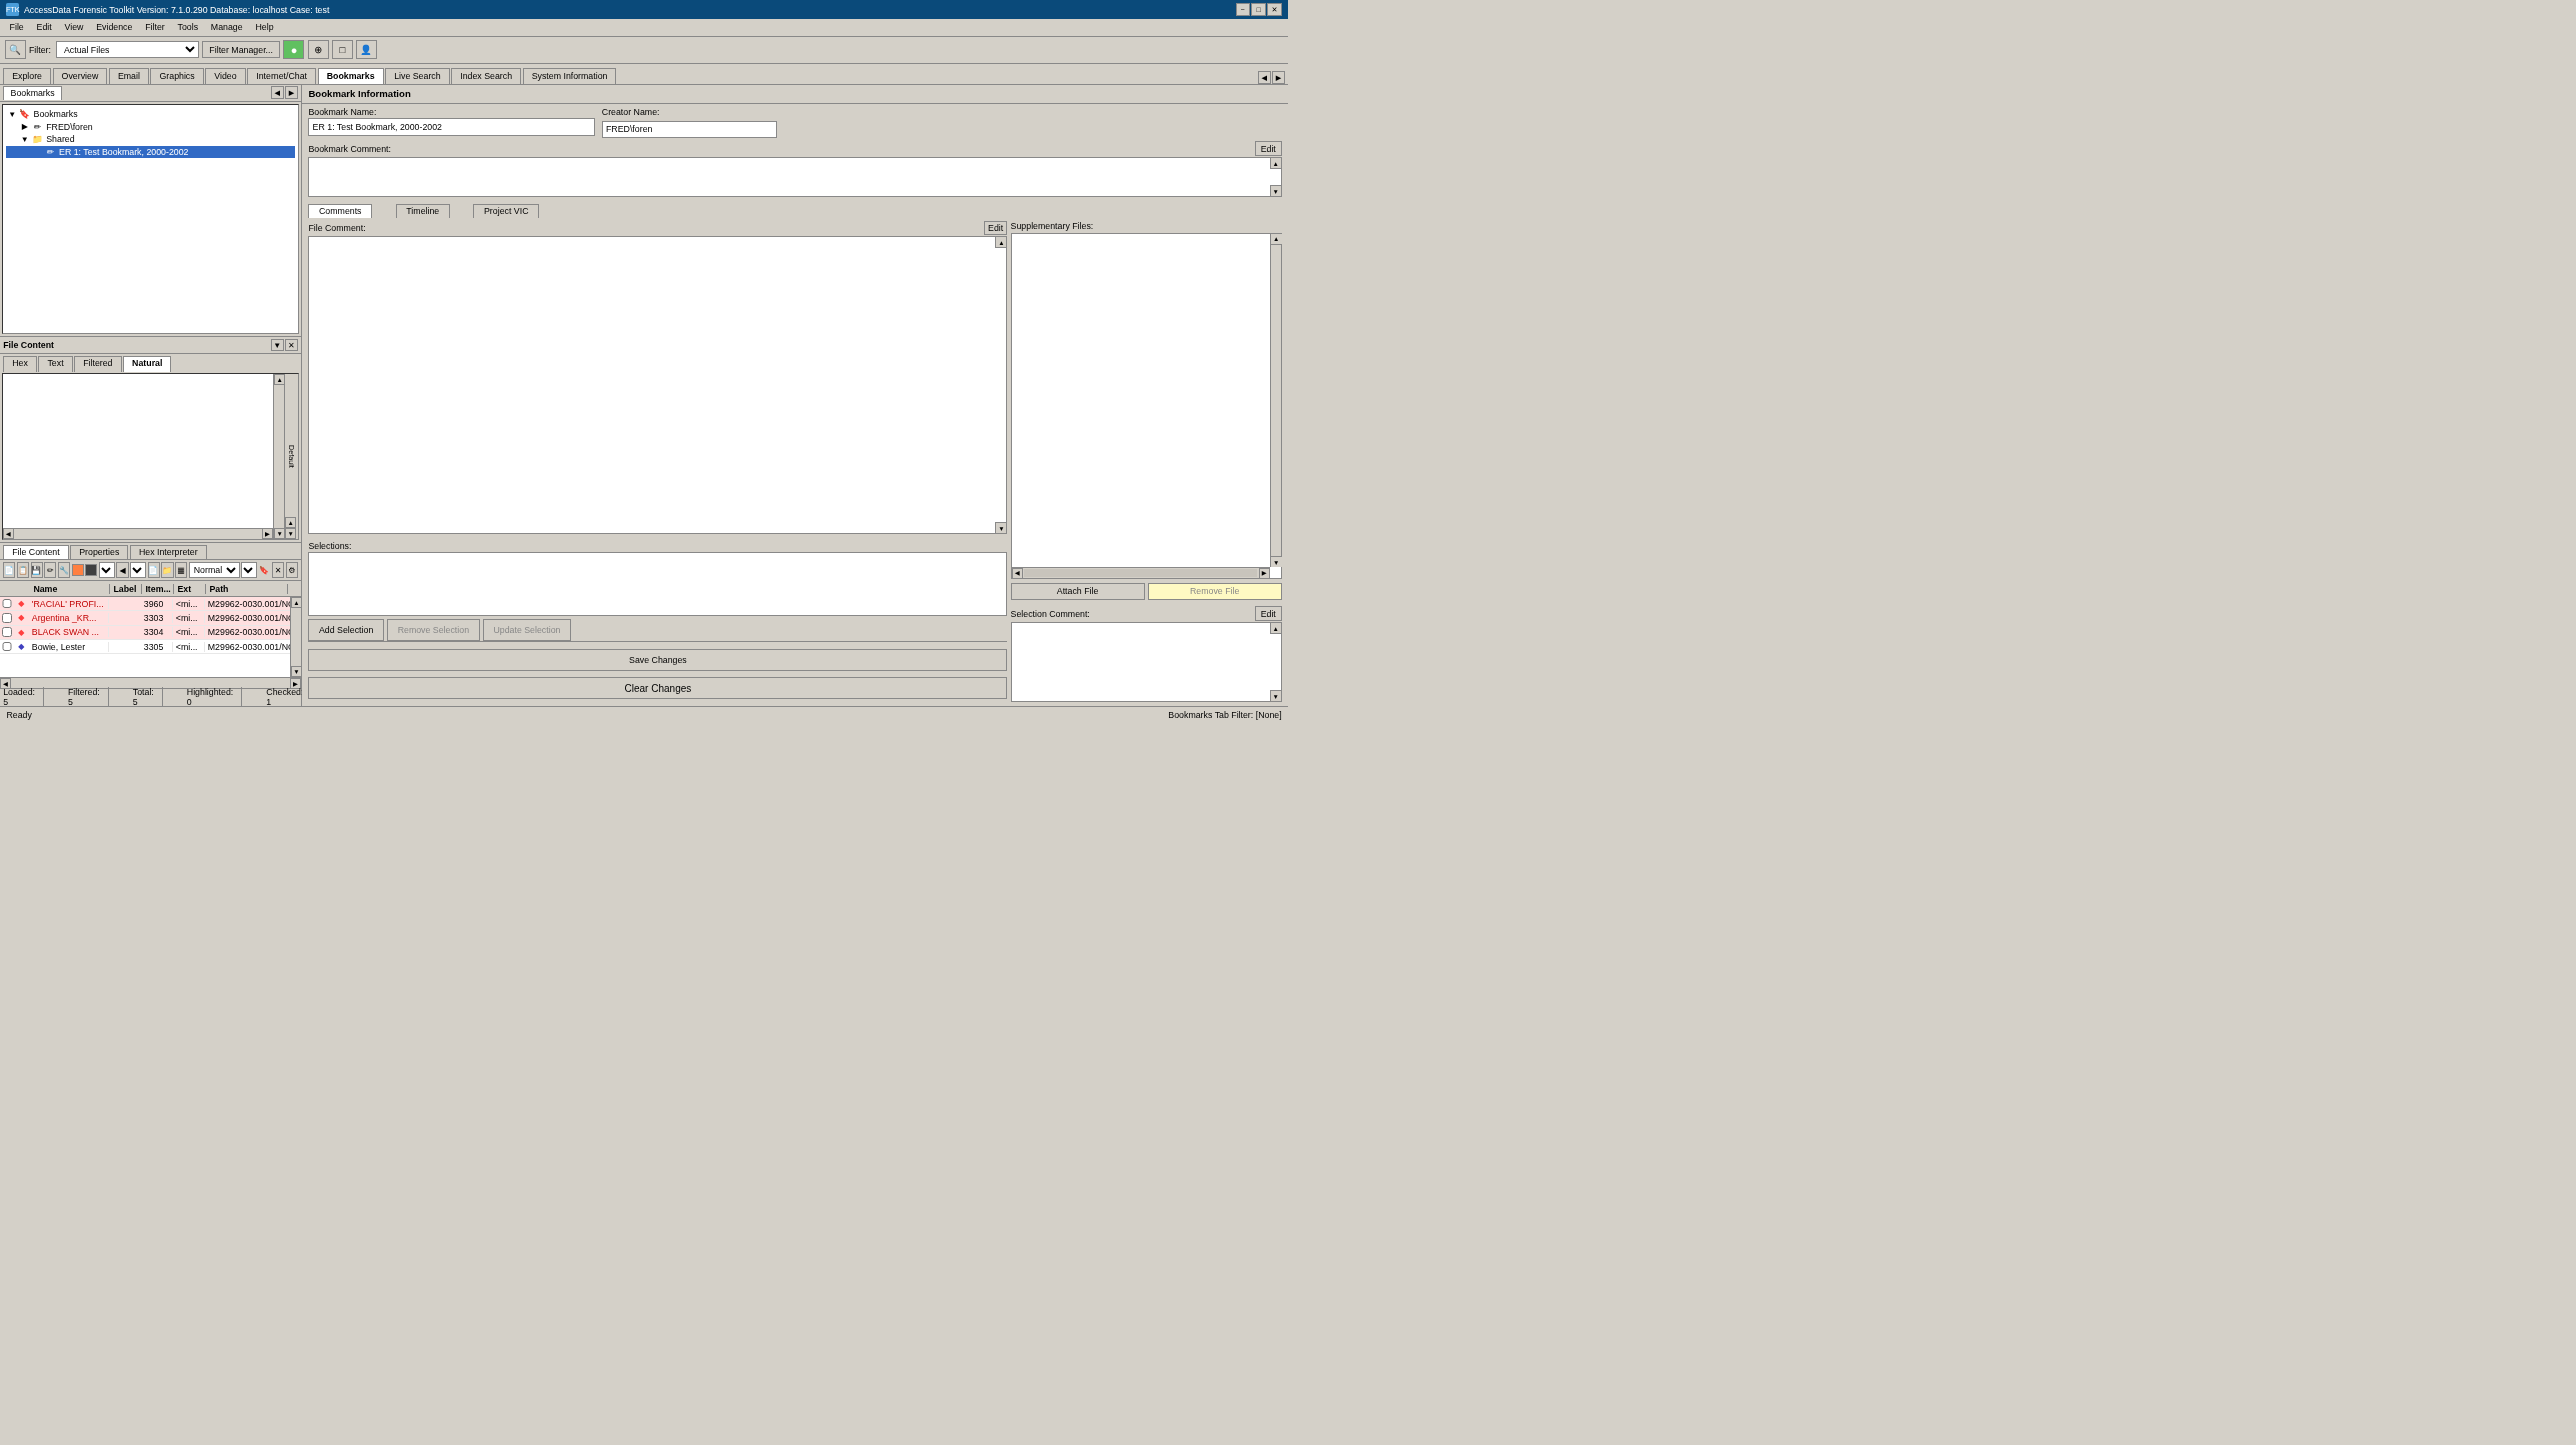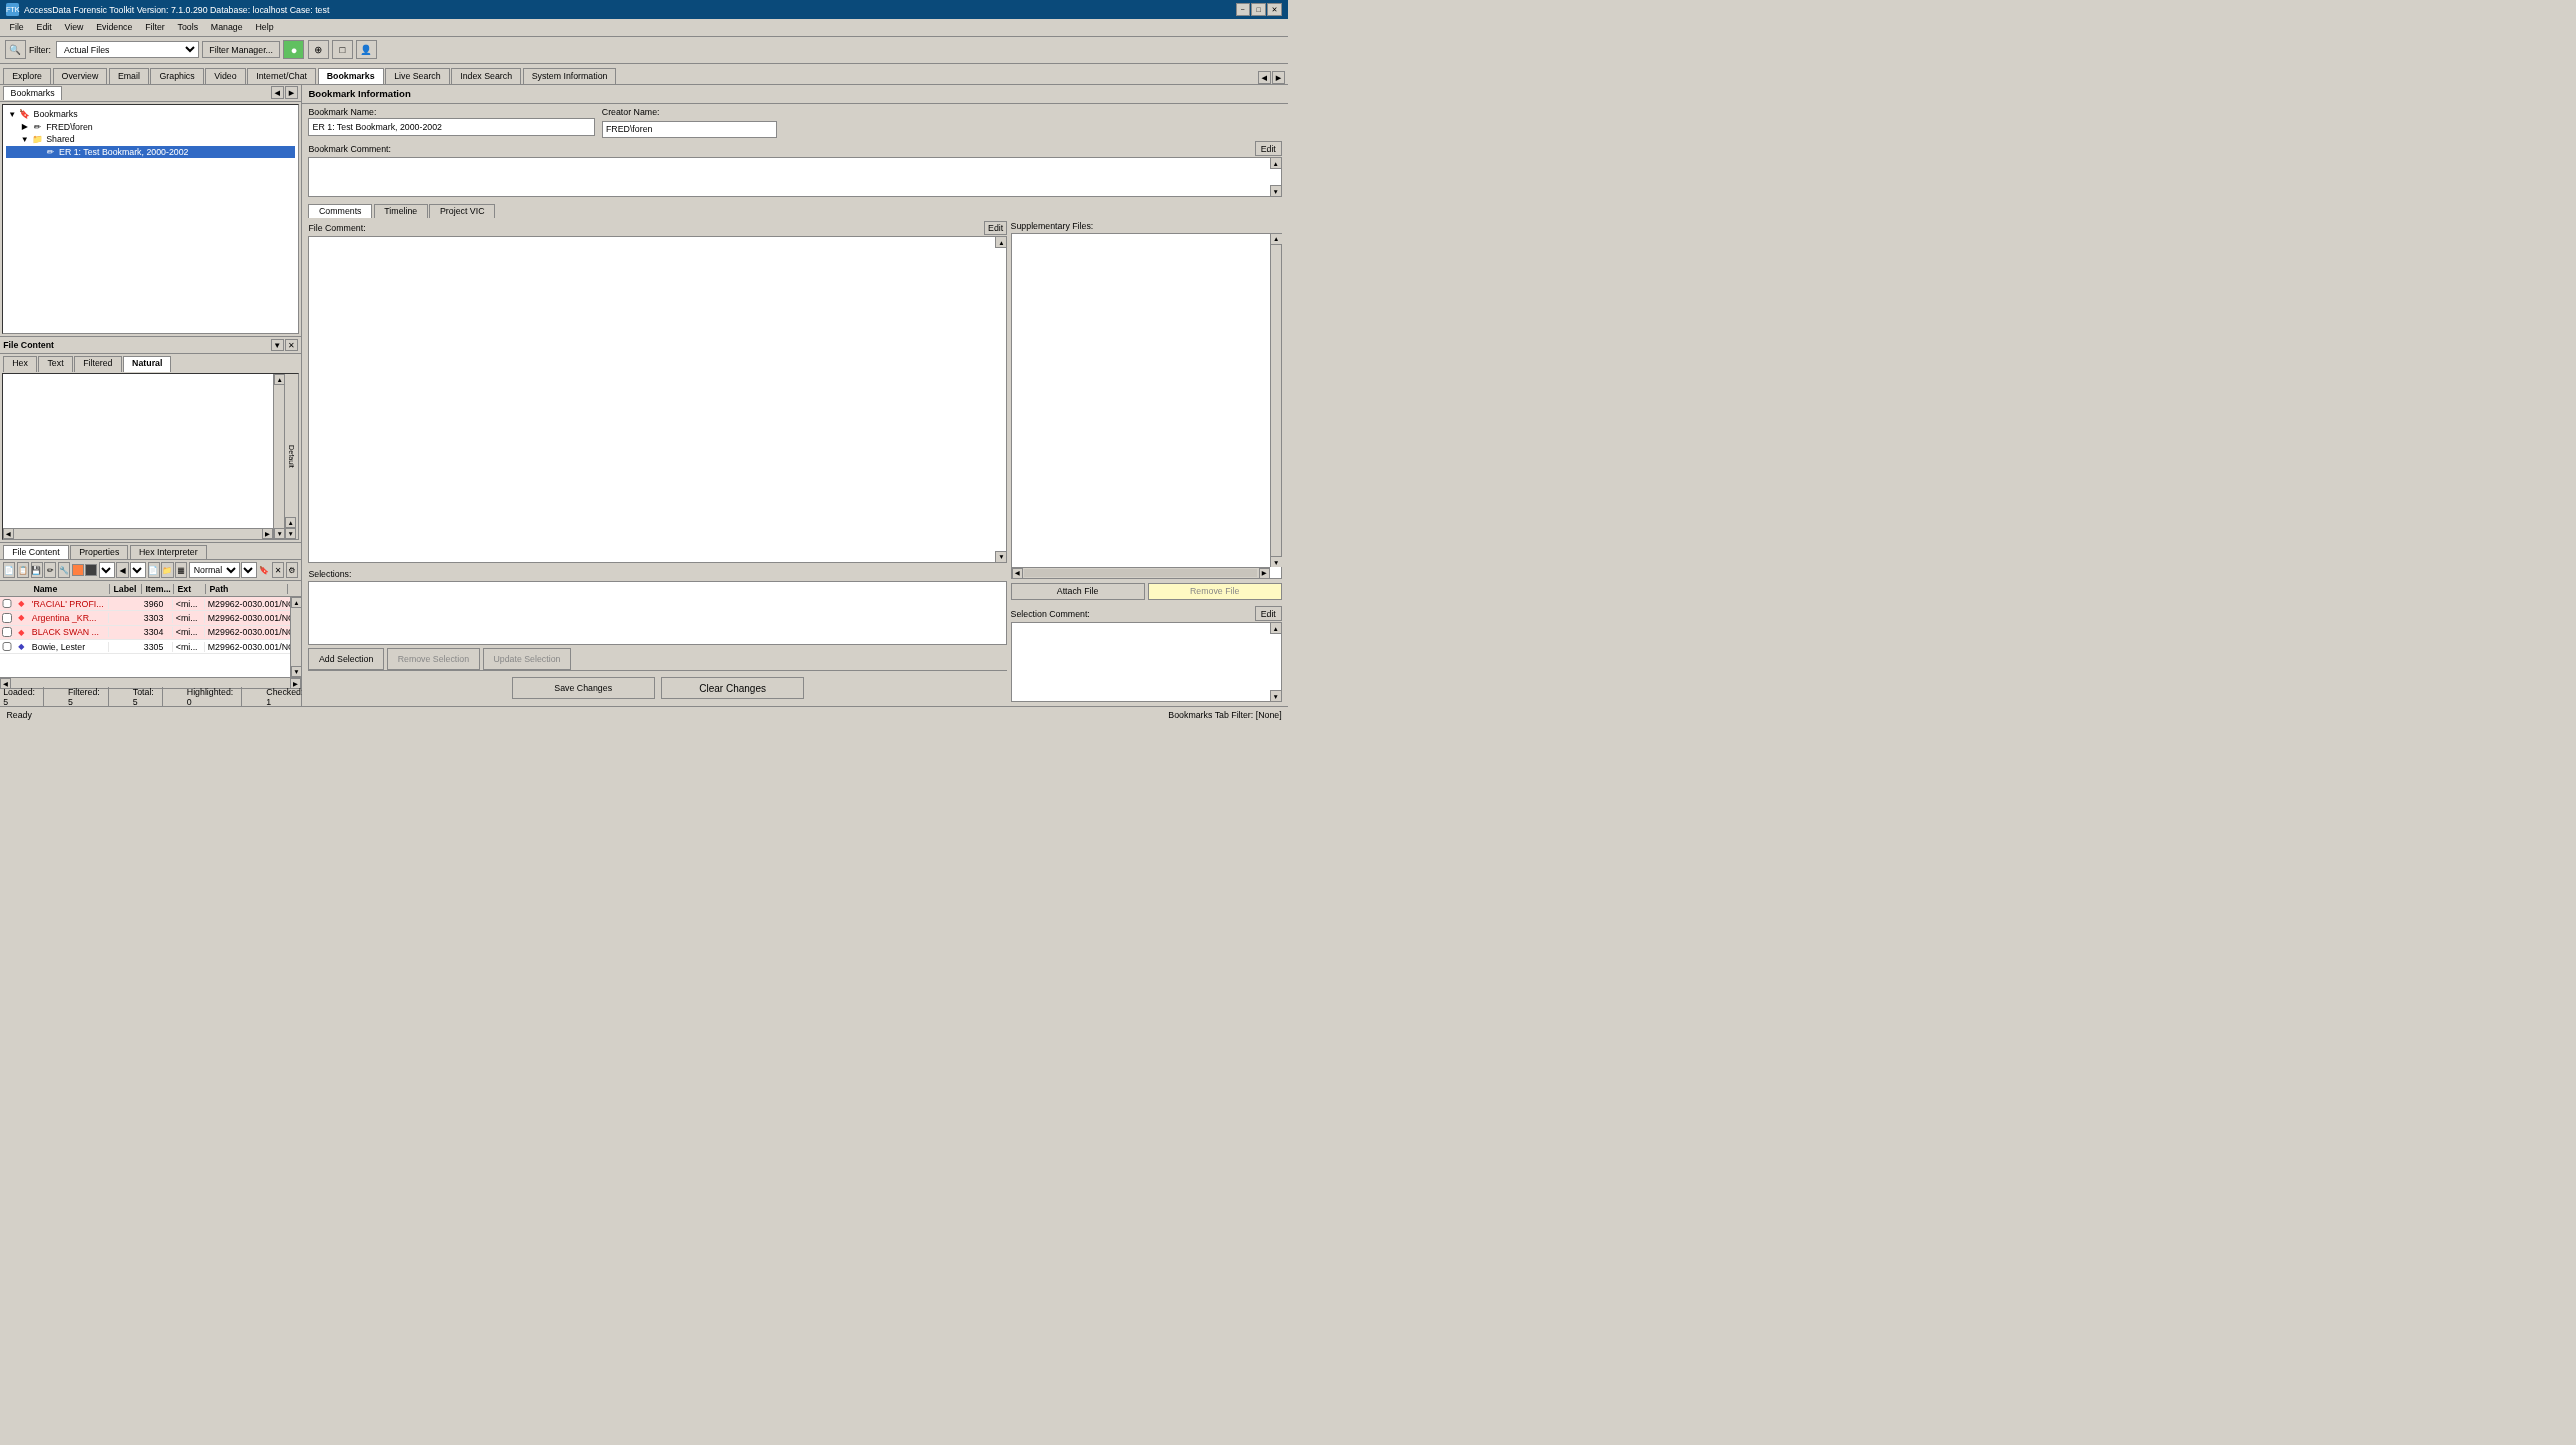--- a/index.html
+++ b/index.html
@@ -93,21 +93,21 @@
     #bookmark-info-header { padding: 3.2px 6.4px; background: #d4d0c8; font-size: 9.6px; font-weight: bold; border-bottom: 0.8px solid #888; height: 19px; display: flex; align-items: center; }
     
     #bookmark-fields { display: flex; gap: 6.4px; padding: 4.8px 6.4px; background: #d4d0c8; }
     .field-group { display: flex; flex-direction: column; gap: 1.6px; }
     .field-label { font-size: 8.8px; font-weight: normal; }
     .field-input { height: 17.5px; font-size: 8.8px; border: 0.8px solid #888; padding: 0 3.2px; background: white; }
     .field-input-wide { width: 287px; }
     .field-input-narrow { width: 175px; }
 
     
-    #right-inner-tabs { display: flex; padding: 3.2px 6.4px 0; background: #d4d0c8; height: 19px; }
+    #right-inner-tabs { display: flex; padding: 3.2px 6.4px 0; background: #d4d0c8; height: 19px; gap: 22px; }
     .right-tab { padding: 1.6px 9.6px; font-size: 8.8px; border: 0.8px solid #888; border-bottom: none; background: #d4d0c8; cursor: pointer; margin-right: 1.6px; }
     .right-tab.active { background: white; }
 
     
     #right-content { display: flex; flex: 1; gap: 3.2px; padding: 3.2px 6.4px; }
     #left-right-content { flex: 1; display: flex; flex-direction: column; }
     #right-right-content { width: 271px; display: flex; flex-direction: column; }
 
     #file-comment-section { display: flex; flex-direction: column; flex: 1; }
     .section-label-row { display: flex; align-items: center; justify-content: space-between; margin-bottom: 1.6px; }
@@ -462,21 +462,21 @@
         <div id="selections-section" style="margin-top:6.4px; display:flex; flex-direction:column;">
           <span class="selections-label" style="font-size:8.8px; margin-bottom:1.6px;">Selections:</span>
           <div id="selections-box" style="height:64px; background:white; border:0.8px solid #888;"></div>
           <div id="selections-buttons" style="display:flex; gap:3.2px; margin-top:3.2px; flex-wrap:wrap;">
             <button id="add-selection-btn" class="sel-btn" style="height:22px; font-size:8.8px; background:#d4d0c8; border:0.8px solid #888; padding:0 9.6px; cursor:pointer;">Add Selection</button>
             <button class="sel-btn disabled" style="height:22px; font-size:8.8px; background:#d4d0c8; border:0.8px solid #888; padding:0 9.6px; cursor:pointer; color:#888;">Remove Selection</button>
             <button class="sel-btn disabled" style="height:22px; font-size:8.8px; background:#d4d0c8; border:0.8px solid #888; padding:0 9.6px; cursor:pointer; color:#888;">Update Selection</button>
           </div>
         </div>
 
-        <div id="save-clear-row" style="display:flex; gap:6.4px; padding:6.4px 0 3.2px; margin-top:auto;">
+        <div id="save-clear-row" style="display:flex; gap:6.4px; padding:6.4px 0 3.2px; margin-top:auto;flex-direction:column;">
           <button class="save-btn" style="height:22px; font-size:8.8px; background:#d4d0c8; border:0.8px solid #888; padding:0 16px; cursor:pointer; min-width:143px;">Save Changes</button>
           <button class="save-btn" style="height:22px; font-size:10px; background:#d4d0c8; border:0.8px solid #888; padding:0 16px; cursor:pointer; min-width:143px;">Clear Changes</button>
         </div>
       </div>
 
       <div id="right-right-content" style="width:271px; display:flex; flex-direction:column; overflow:hidden;">
 
         <div id="supplementary-section" style="display:flex; flex-direction:column; flex:1;">
           <span class="supp-label" style="font-size:8.8px; margin-bottom:1.6px;">Supplementary Files:</span>
           <div id="supp-box" style="flex:1; min-height:159px; background:white; border:0.8px solid #888; position:relative;">

